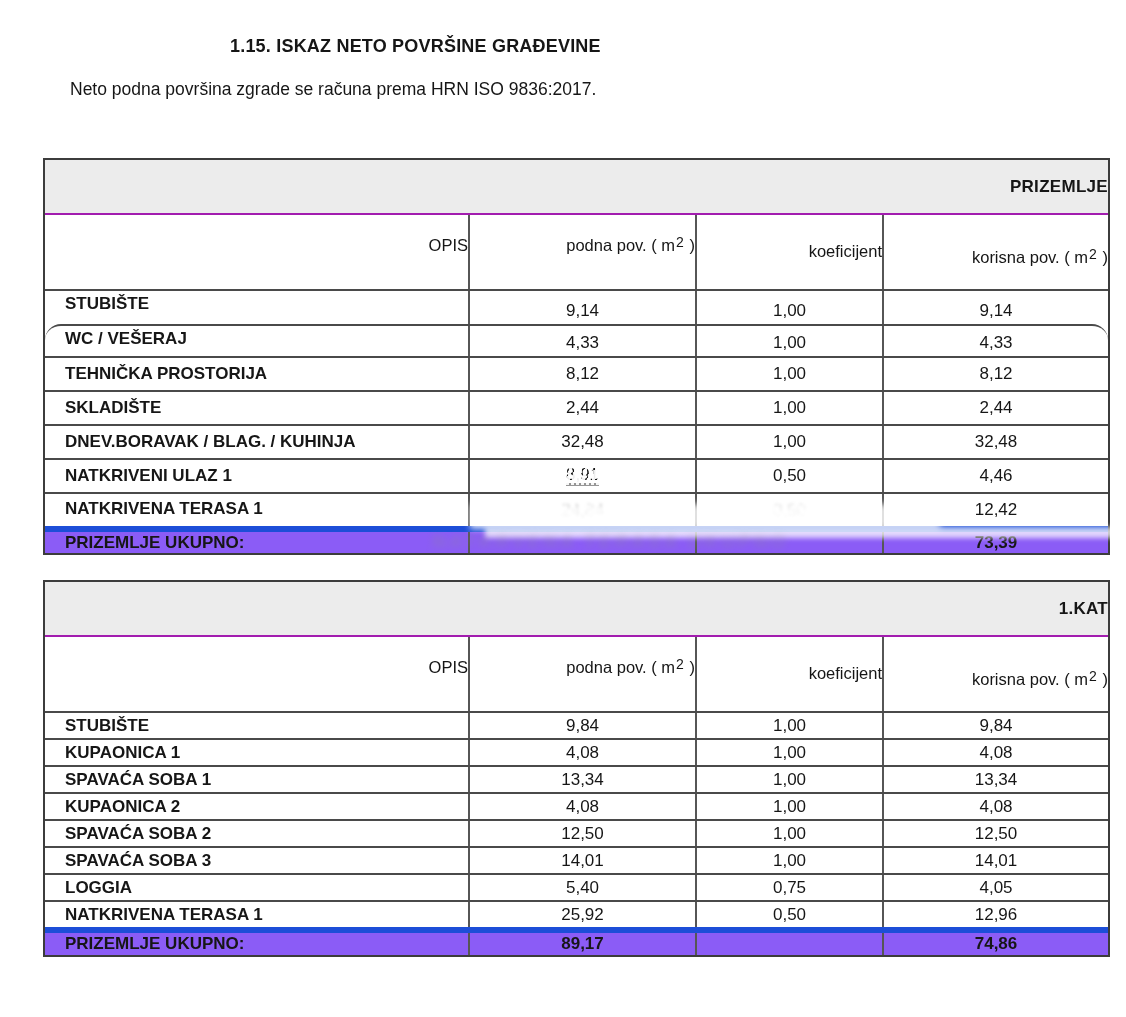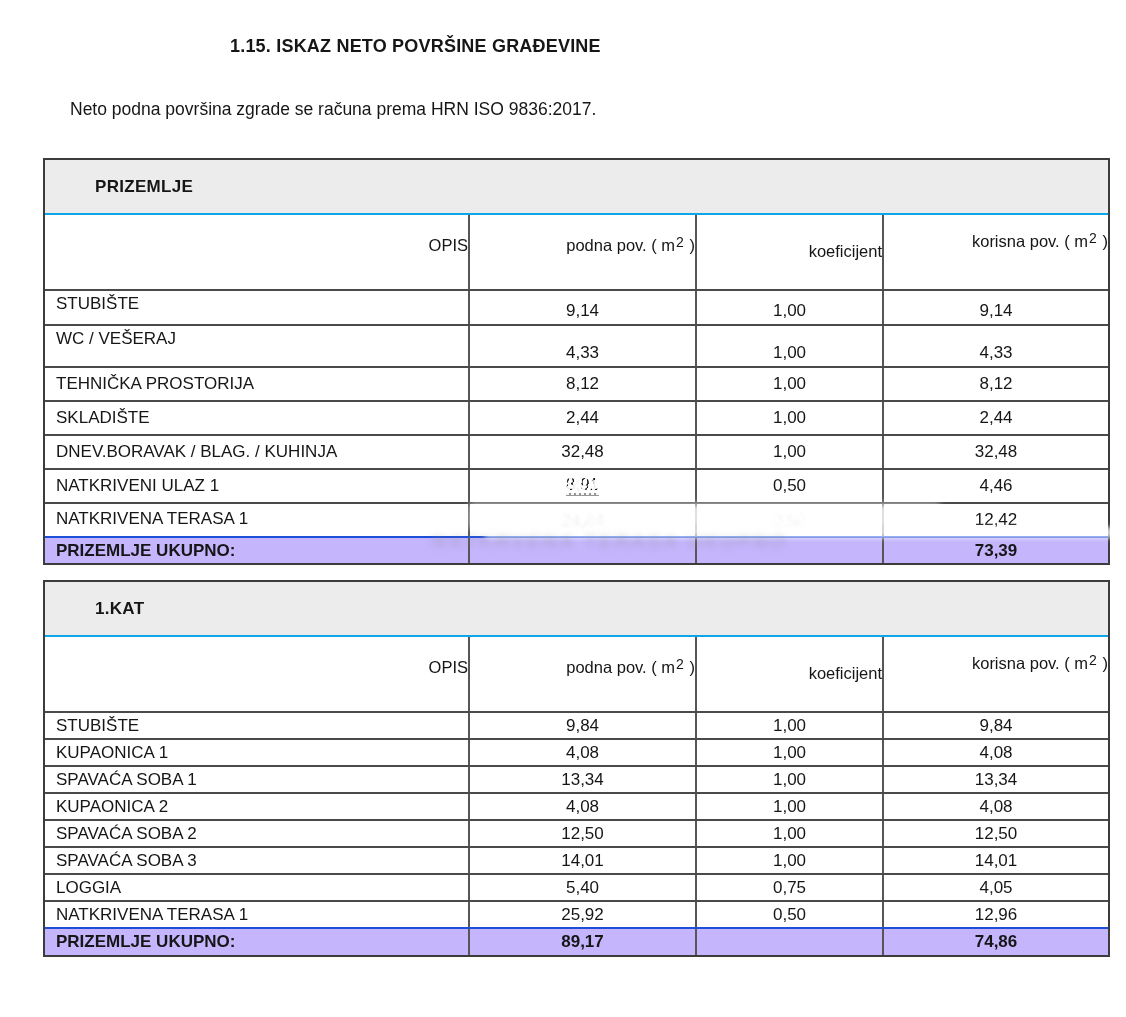--- a/index.html
+++ b/index.html
@@ -7,64 +7,64 @@
     width:1126px;height:1017px;position:relative;overflow:hidden;
     background:#ffffff;color:#161616;
     font-family:"Liberation Sans","DejaVu Sans",sans-serif;
   }
   .title{
     position:absolute;top:36px;left:230px;
     font-size:18px;font-weight:bold;letter-spacing:.2px;white-space:nowrap;
   }
   .subtitle{
     position:absolute;top:79px;left:70px;
-    font-size:17.5px;white-space:nowrap;margin-top:20px;
+    font-size:17.5px;white-space:nowrap;
   }
   .tbl{
     position:absolute;left:43px;width:1067px;box-sizing:border-box;
     border:2px solid #3c3c3c;background:#fff;
   }
   #tbl-0{top:158px;}
   #tbl-1{top:580px;}
   .band{
-    height:55px;background:#ececec;border-bottom:2px solid #0ea5e9;
+    height:55px;background:#ececec;border-bottom:2px solid #a21caf;
     box-sizing:border-box;display:flex;align-items:center;
-    padding-left:50px;font-weight:bold;font-size:17px;letter-spacing:.3px;
+    padding-left:50px;font-weight:bold;font-size:17px;letter-spacing:.3px;justify-content:flex-end;
   }
   .hrow,.trow{
     display:grid;grid-template-columns:425px 227px 187px 1fr;
     box-sizing:border-box;
   }
   .hrow{height:74px;}
   .hcell{
     box-sizing:border-box;border-right:2px solid #565656;
     display:flex;justify-content:flex-end;align-items:flex-start;
     padding-top:21px;font-size:16.5px;white-space:nowrap;
   }
   .hcell.koef{padding-top:27px;}
-  .hcell.korisna{padding-top:17px;margin-left:25px;}
+  .hcell.korisna{padding-top:33px;margin-left:25px;}
   .hcell.last{border-right:none;}
   .hcell sup{font-size:14px;line-height:0;position:relative;top:2px;margin:0 1px;}
   .trow{height:34px;border-top:2px solid #4a4a4a;}
   .trow.row-a{height:35px;}
-  .trow.row-b{height:42px;}
+  .trow.row-b{height:32px;border-radius:19px;}
   .trow.row-c{height:34px;}
   #tbl-1 .trow{height:27px;}
   .tcell{
     box-sizing:border-box;border-right:2px solid #565656;
     display:flex;align-items:center;font-size:17px;overflow:hidden;
   }
-  .tcell.label{justify-content:flex-start;padding-left:11px;white-space:nowrap;}
+  .tcell.label{justify-content:flex-start;padding-left:20px;white-space:nowrap;font-weight:bold;}
   .tcell.num{justify-content:center;}
   .tcell.last{border-right:none;}
   .row-a .tcell.label,.row-b .tcell.label{align-items:flex-start;padding-top:3px;}
   .row-a .tcell.num,.row-b .tcell.num{align-items:flex-end;padding-bottom:3px;}
   .row-c .tcell.label{align-items:flex-start;padding-top:5px;}
   .trow.total{
-    background:#c4b5fd;font-weight:bold;border-top:2px solid #1d4ed8;
+    background:#8b5cf6;font-weight:bold;border-top:6px solid #1d4ed8;
     height:27px;
   }
   #tbl-1 .trow.total{height:28px;}
   
   .eroded{
     position:relative;filter:blur(.5px);
     border-bottom:3px solid rgba(45,45,45,.5);line-height:1;
   }
   .eroded::after{
     content:"";position:absolute;inset:-2px -3px;

